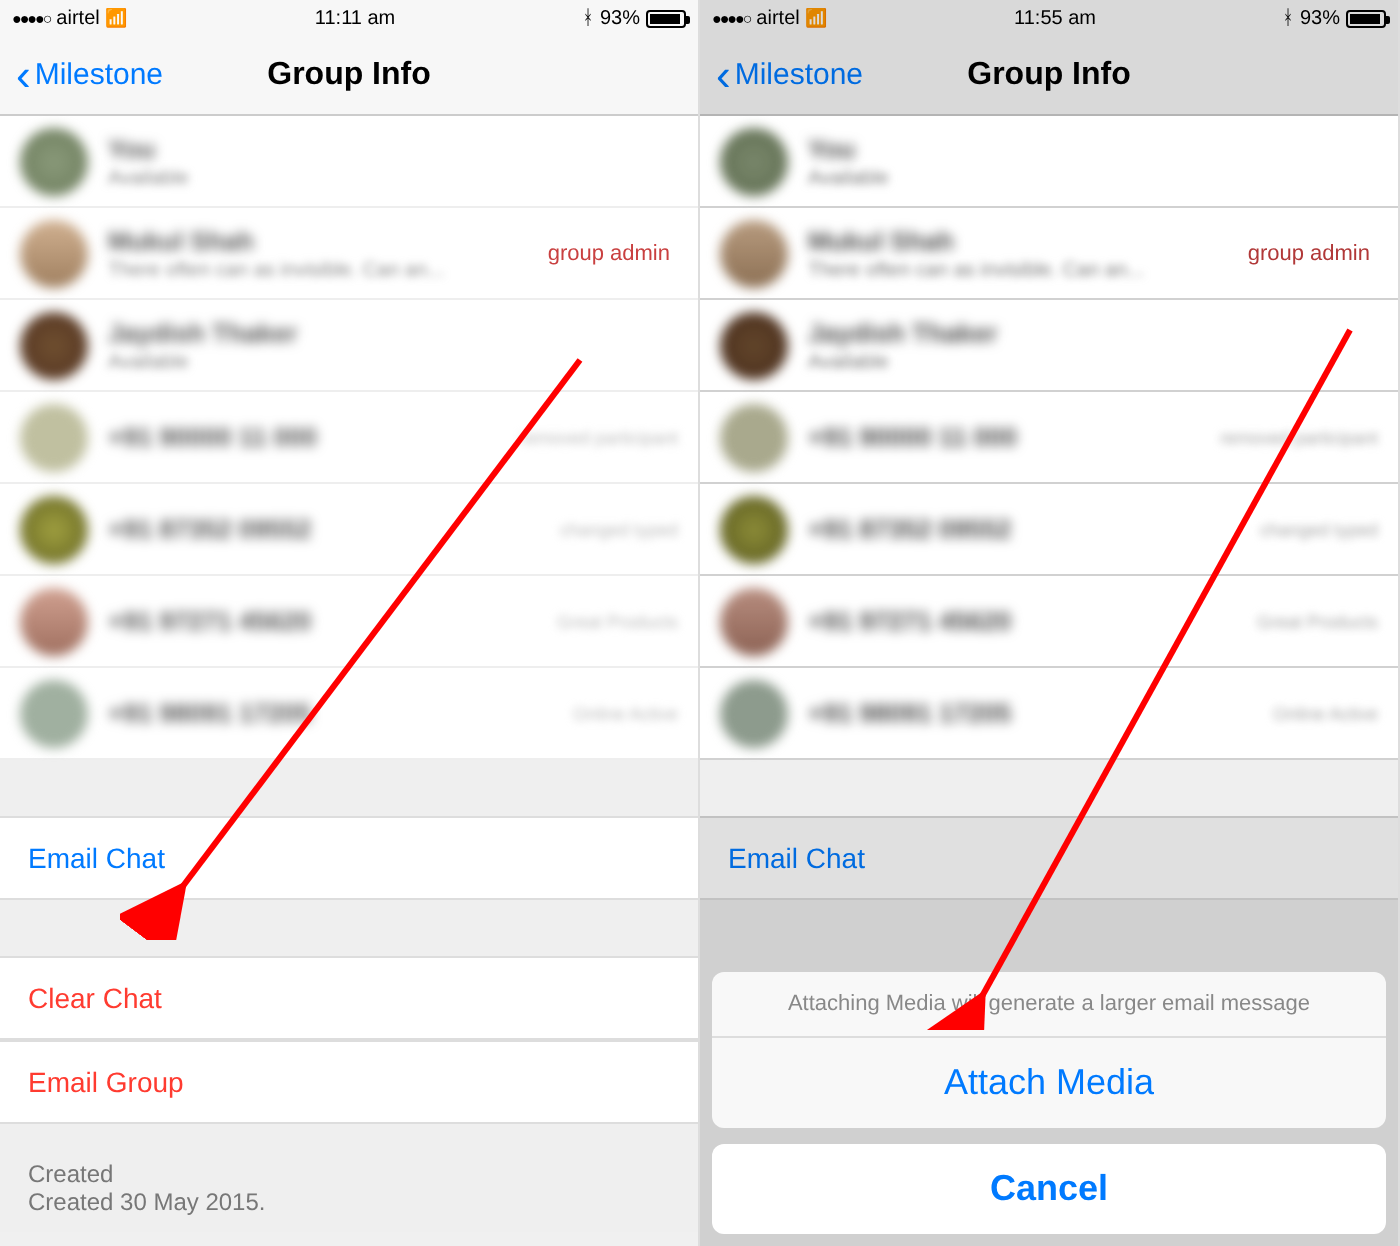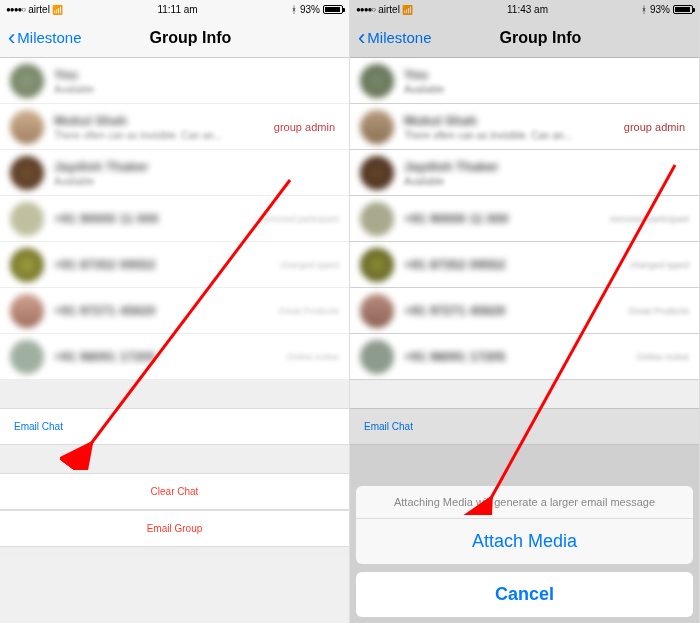--- a/index.html
+++ b/index.html
@@ -14,42 +14,42 @@
     .dots { letter-spacing: -1px; font-size: 8px; }
     .wifi::before { content: "📶"; font-size: 9px; }
     .bt::before { content: "ᚼ"; font-size: 10px; }
     .battery { width: 20px; height: 9px; border: 1px solid #000; border-radius: 2px; position: relative; }
     .battery::after { content: ""; position: absolute; right: -3px; top: 2px; width: 2px; height: 4px; background: #000; border-radius: 0 1px 1px 0; }
     .battery-fill { position: absolute; left: 1px; top: 1px; bottom: 1px; background: #000; width: 85%; }
 
     .nav-bar { height: 40px; background: #f7f7f7; border-bottom: 1px solid #ccc; display: flex; align-items: center; padding: 0 8px; position: relative; }
     .back-btn { display: flex; align-items: center; color: #007aff; font-size: 15px; gap: 2px; }
     .chevron-left { font-size: 22px; font-weight: 300; line-height: 1; }
-    .nav-title { position: absolute; left: 50%; transform: translateX(-50%); font-size: 16px; font-weight: 600; margin-left: 16px; }
+    .nav-title { position: absolute; left: 50%; transform: translateX(-50%); font-size: 16px; font-weight: 600; }
 
     .contact-list { background: #fff; }
     .contact-row { display: flex; align-items: center; padding: 6px 10px; border-bottom: 1px solid #eee; height: 46px; position: relative; }
     .avatar { width: 34px; height: 34px; border-radius: 50%; background: #bbb; margin-right: 10px; filter: blur(3px); flex-shrink: 0; }
     .av1 { background: radial-gradient(circle, #8a9a7a, #6a7a5a); }
     .av2 { background: linear-gradient(#d0b090, #a08060); }
     .av3 { background: radial-gradient(#705030, #503020); }
     .av4 { background: #c0c0a0; }
     .av5 { background: radial-gradient(#a0a040, #606020); }
     .av6 { background: linear-gradient(#d0a090, #a07060); }
     .av7 { background: #a0b0a0; }
     .contact-info { flex: 1; }
     .contact-name { font-size: 13px; font-weight: 600; filter: blur(3px); color: #555; }
     .contact-status { font-size: 10px; color: #888; filter: blur(2px); margin-top: 2px; }
     .admin-tag { font-size: 11px; color: #c94040; margin-right: 4px; }
     .side-txt { font-size: 9px; color: #bbb; filter: blur(2px); }
 
     .spacer { height: 28px; background: #efefef; }
-    .action-row { background: #fff; padding: 12px 14px; border-top: 1px solid #ddd; border-bottom: 1px solid #ddd; font-size: 10px; }
+    .action-row { background: #fff; padding: 12px 14px; border-top: 1px solid #ddd; border-bottom: 1px solid #ddd; font-size: 14px; }
     .action-blue { color: #007aff; }
-    .action-red { color: #ff3b30; text-align: center; }
+    .action-red { color: #ff3b30; }
     .created-row { background: #efefef; padding: 8px 14px; font-size: 12px; color: #777; }
 
     .arrow { position: absolute; pointer-events: none; z-index: 50; }
     .action-sheet { position: absolute; left: 6px; right: 6px; bottom: 6px; }
     .sheet-group { background: #f8f8f8; border-radius: 6px; overflow: hidden; margin-bottom: 8px; }
     .sheet-msg { font-size: 11px; color: #888; text-align: center; padding: 10px 8px; border-bottom: 1px solid #ddd; }
     .sheet-btn { text-align: center; color: #007aff; font-size: 18px; padding: 12px 0; border-bottom: 1px solid #ddd; }
     .sheet-btn:last-child { border-bottom: none; }
     .sheet-cancel { background: #fff; border-radius: 6px; text-align: center; color: #007aff; font-size: 18px; font-weight: 600; padding: 12px 14px; }
   </style>
@@ -133,39 +133,43 @@
       <span class="side-txt">Online Active</span>
     </div>
   </div>
 
   <div class="spacer"></div>
   <div class="action-row action-blue">Email Chat</div>
   <div class="spacer"></div>
   <div class="action-row action-red">Clear Chat</div>
   <div class="action-row action-red">Email Group</div>
   <div class="spacer" style="height:10px"></div>
+  <div class="created-row">
+    <div>Created</div>
+    <div>Created 30 May 2015.</div>
+  </div>
 
   <svg class="arrow" style="left:60px; top:170px;" width="240" height="300">
     <defs>
         <marker id="ah1" markerWidth="12" markerHeight="12" refX="2" refY="6" orient="auto">
           <path d="M12,0 L0,6 L12,12 Z" fill="#ff0000"></path>
         </marker>
       </defs>
     <line x1="230" y1="10" x2="30" y2="275" stroke="#ff0000" stroke-width="3" marker-end="url(#ah1)"></line>
   </svg>
 </div>
 
 <div class="screen dimmed">
   <div class="status-bar">
     <div class="sb-left">
       <span class="dots">●●●●○</span>
       <span>airtel</span>
       <span class="wifi"></span>
     </div>
-    <div class="sb-center">11:43 am</div>
+    <div class="sb-center">11:55 am</div>
     <div class="sb-right">
       <span class="bt"></span>
       <span>93%</span>
       <span class="battery">
           <span class="battery-fill"></span>
         </span>
     </div>
   </div>
 
   <div class="nav-bar">

